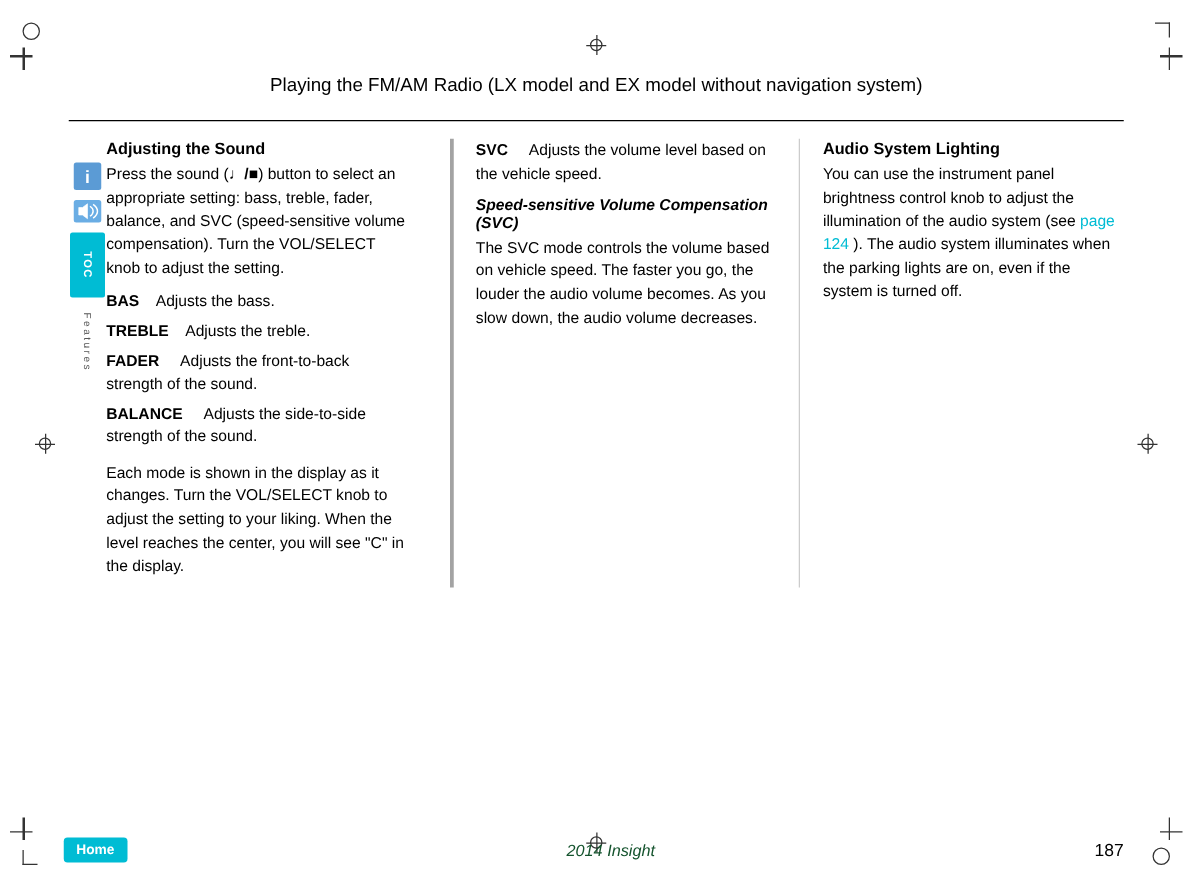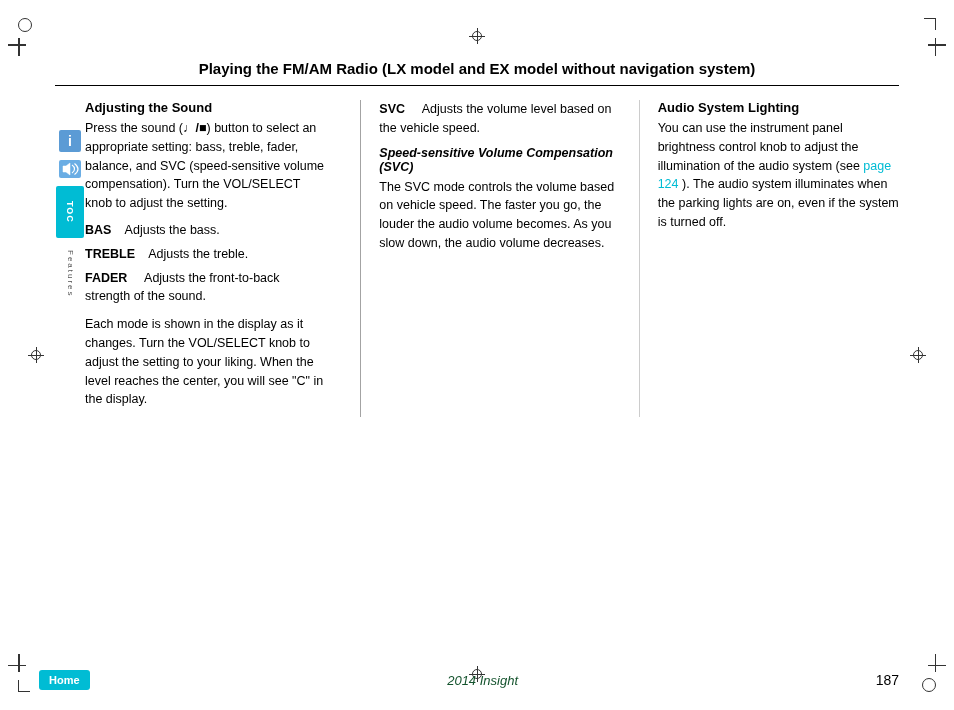--- a/index.html
+++ b/index.html
@@ -70,23 +70,23 @@
       top: 60px;
       left: 55px;
       right: 55px;
       bottom: 55px;
     }
 
     
     .page-title {
       text-align: center;
       font-size: 15px;
-      font-weight: bold;
+      font-weight: normal;
       border-bottom: 1.5px solid #000;
-      padding-bottom: 8px;
+      padding-bottom: 19px;
       margin-bottom: 14px;
     }
 
     
     .left-sidebar {
       position: absolute;
       left: 55px;
       top: 130px;
       width: 30px;
       display: flex;
@@ -142,21 +142,21 @@
     
     .columns-container {
       display: flex;
       gap: 0;
       margin-left: 30px;
     }
 
     .col-left {
       flex: 1;
       padding-right: 34px;
-      border-right: 1px solid #a3a3a3;
+      border-right: 3px solid #a3a3a3;
     }
 
     .col-middle {
       flex: 1;
       padding: 0 18px;
       border-right: 1px solid #ccc;
     }
 
     .col-right {
       flex: 1;
@@ -193,21 +193,21 @@
     }
 
     .link-text {
       color: #00bcd4;
     }
 
     
     .bottom-bar {
       position: absolute;
       bottom: 20px;
-      left: 39px;
+      left: 51px;
       right: 55px;
       display: flex;
       align-items: center;
       justify-content: space-between;
     }
 
     .home-btn {
       background: #00bcd4;
       color: #fff;
       font-size: 11px;
@@ -373,20 +373,23 @@
 
       <div class="term-line">
         <span class="term-bold">BAS</span>&nbsp;&nbsp;&nbsp; Adjusts the bass.
       </div>
       <div class="term-line">
         <span class="term-bold">TREBLE</span>&nbsp;&nbsp;&nbsp; Adjusts the treble.
       </div>
       <div class="term-line">
         <span class="term-bold">FADER</span>&nbsp;&nbsp;&nbsp;&nbsp; Adjusts the front-to-back strength of the sound.
       </div>
+      <div class="term-line">
+        <span class="term-bold">BALANCE</span>&nbsp;&nbsp;&nbsp;&nbsp; Adjusts the side-to-side strength of the sound.
+      </div>
 
       <div class="body-text" style="margin-top:10px;">
         Each mode is shown in the display as it changes. Turn the VOL/SELECT knob to adjust the setting to your liking. When the level reaches the center, you will see "C" in the display.
       </div>
     </div>
 
     <div class="col-middle">
       <div class="body-text">
         <span class="term-bold">SVC</span>&nbsp;&nbsp;&nbsp;&nbsp; Adjusts the volume level based on the vehicle speed.
       </div>

